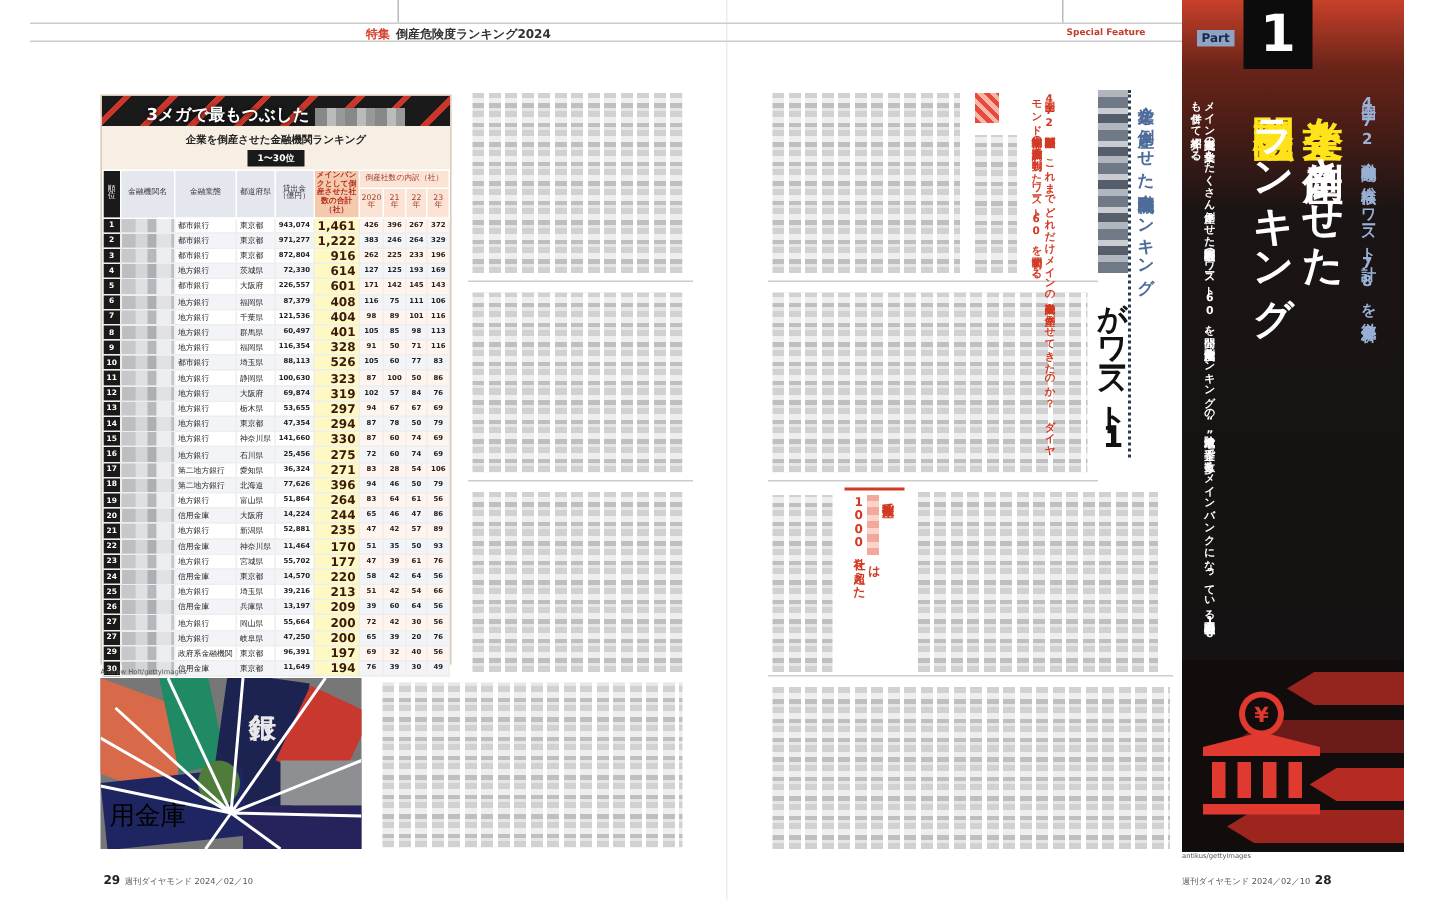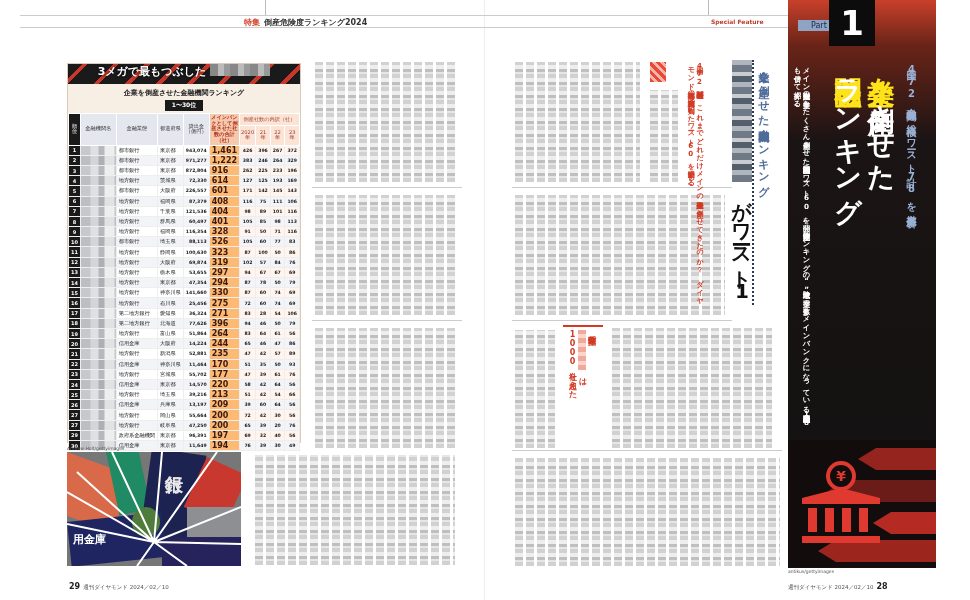--- a/index.html
+++ b/index.html
@@ -9,35 +9,35 @@
 .hdr-line{position:absolute;top:15px;height:1px;background:#ccc}
 .hdr-line2{position:absolute;top:27px;height:1px;background:#ccc}
 .hdr-left{position:absolute;left:170px;top:16px;font-size:8px;font-weight:bold;color:#333;white-space:nowrap}
 .hdr-left .tag{color:#d2402a;margin-right:4px}
 .hdr-right{position:absolute;left:712px;top:18px;font-size:6px;font-weight:bold;color:#c04030}
 .sepv{position:absolute;left:265px;top:0;width:1px;height:15px;background:#bbb}
 .sepv2{position:absolute;left:708px;top:0;width:1px;height:15px;background:#bbb}
 
 
 .tbox{position:absolute;left:67px;top:63px;width:234px;height:380px;background:#f7eee4;border:1px solid #d9cbb8}
-.tbanner{height:20px;background:repeating-linear-gradient(135deg,#1a1a1a 0 10px,#c8372a 10px 14px,#1a1a1a 14px 22px);display:flex;align-items:flex-start;justify-content:center;gap:4px}
+.tbanner{height:20px;background:repeating-linear-gradient(135deg,#1a1a1a 0 10px,#c8372a 10px 14px,#1a1a1a 14px 22px);display:flex;align-items:flex-end;justify-content:center;gap:4px}
 .tbanner .t{color:#fff;font-weight:bold;font-size:11px;text-shadow:0 0 3px #000}
 .tbanner .mask{width:60px;height:12px;background:repeating-linear-gradient(90deg,#888 0 8px,#bbb 8px 14px,#999 14px 20px)}
 .tsub{text-align:center;font-size:7px;font-weight:bold;color:#222;margin-top:4px}
 .tbadge{display:block;margin:2px auto 2px;width:38px;text-align:center;background:#1a1a1a;color:#fff;font-size:6px;font-weight:bold;padding:1px 0}
 table{border-collapse:collapse;width:100%;font-size:5.2px}
 th{background:#e5e7ef;color:#333;font-weight:normal;border:1px solid #fff;padding:1px;line-height:1.1}
 th.rk{background:#1a1a1a;color:#fff;width:10px}
 th.main{background:#f5c9ad;color:#b0301c;font-weight:bold}
 th.yr{background:#fbe3d5;color:#a04030}
 td{border:1px solid #eee;padding:0 2px;height:10.2px;background:#fff;color:#222;white-space:nowrap}
 td.rk{background:#1a1a1a;color:#fff;font-weight:bold;text-align:center;font-size:5px}
 td.nm{background:repeating-linear-gradient(90deg,#c7c8cc 0 10px,#dfe0e3 10px 18px,#b6b8bd 18px 24px,#eceef0 24px 34px);width:50px}
 td.loan{text-align:right;font-weight:bold;font-size:4.6px}
-td.tot{background:#fdba74;font-weight:bold;font-size:8px;text-align:left;color:#3a1a10}
+td.tot{background:#fef9c3;font-weight:bold;font-size:8px;text-align:right;color:#3a1a10}
 td.y{text-align:center;font-weight:bold;font-size:4.6px;background:#fff4ee}
 tr:nth-child(even) td.nm{filter:brightness(0.95)}
 tr:nth-child(even) td:not(.rk):not(.nm):not(.tot){background:#f3f4f8}
 
 
 .cap{position:absolute;font-size:4.5px;color:#555}
 .photo{position:absolute;left:67px;top:452px;width:174px;height:114px;overflow:hidden;background:#777}
 .photo .s{position:absolute;transform-origin:0 0}
 
 
@@ -55,21 +55,21 @@
 .worst{left:732px;top:188px;font-size:20px;color:#111}
 .lead{left:686px;top:62px;font-size:7px;color:#d23a24;line-height:1.25}
 .redsq{position:absolute;left:650px;top:62px;width:16px;height:20px;background:repeating-linear-gradient(45deg,#e84a3a 0 3px,#f7b5aa 3px 6px)}
 .sub2-bar{position:absolute;left:563px;top:325px;width:40px;height:2px;background:#d23a24}
 .sub2a{left:587px;top:330px;font-size:8px;color:#d23a24}
 .sub2mask{position:absolute;left:578px;top:330px;width:8px;height:40px;background:repeating-linear-gradient(0deg,#f2a89a 0 5px,#fbd5cc 5px 9px)}
 .sub2b{left:568px;top:330px;font-size:8px;color:#d23a24}
 
 
 .panel{position:absolute;left:788px;top:0;width:148px;height:568px;background:linear-gradient(180deg,#c8402a 0,#6a2418 45px,#1b1414 140px,#111 100%)}
-.part{position:absolute;left:798px;top:20px;background:#8fa3c4;color:#1a2a4a;font-weight:normal;font-size:8px;padding:1px 13px}
+.part{position:absolute;left:798px;top:20px;background:#8fa3c4;color:#1a2a4a;font-weight:bold;font-size:8px;padding:1px 3px}
 .partnum{position:absolute;left:829px;top:0;width:46px;height:46px;background:#0c0c0c;color:#fff;font-weight:bold;font-size:34px;text-align:center;line-height:46px}
 .pkicker{left:906px;top:62px;font-size:10px;color:#9ab0d4;letter-spacing:1px}
 .ptitle1{left:868px;top:60px;font-size:27px;color:#ffe31a;letter-spacing:-1px}
 .ptitle2{left:835px;top:60px;font-size:27px;color:#fff;letter-spacing:-1px}
 .pdesc{left:793px;top:62px;font-size:7.2px;color:#fff;line-height:1.25}
 .art{position:absolute;left:788px;top:440px;width:148px;height:127px;background:#120c0c;overflow:hidden}
 .arrow{position:absolute;height:22px;background:#b52a22;clip-path:polygon(18px 0,100% 0,100% 100%,18px 100%,0 50%)}
 .bank{position:absolute;left:12px;top:18px;width:82px;height:86px}
 .foot{position:absolute;top:582px;font-size:5.5px;color:#555;white-space:nowrap}
 .foot b{font-size:8px;color:#222;margin:0 3px}
@@ -487,21 +487,21 @@
     <div class="s" style="left:140px;top:5px;width:45px;height:55px;background:#c9382e;transform:rotate(25deg)"></div>
     <div class="s" style="left:120px;top:55px;width:60px;height:30px;background:#8d8f92"></div>
     <div class="s" style="left:0;top:70px;width:95px;height:45px;background:#1e2560;transform:rotate(-6deg)"></div>
     <div class="s" style="left:95px;top:85px;width:80px;height:35px;background:#26235c"></div>
     <div class="s" style="left:65px;top:55px;width:28px;height:30px;background:#4f7c3a;border-radius:50%"></div>
     <svg width="174" height="114" style="position:absolute;left:0;top:0">
       <g stroke="#fff" stroke-width="2" fill="none">
         <path d="M87 90 L10 20 M87 90 L45 0 M87 90 L95 0 M87 90 L150 0 M87 90 L174 55 M87 90 L174 92 M87 90 L120 114 M87 90 L70 114 M87 90 L0 72 M87 90 L0 40"></path>
       </g>
     </svg>
-    <span style="position:absolute;left:6px;top:80px;color:#ffffff;font-weight:bold;font-size:11px">用金庫</span>
+    <span style="position:absolute;left:6px;top:80px;color:#000000;font-weight:normal;font-size:17px">用金庫</span>
     <span style="position:absolute;left:95px;top:10px;color:#e8e8e8;font-weight:bold;font-size:18px;writing-mode:vertical-rl">銀行</span>
   </div>
 
   <div class="col" style="left:315px;top:62px;width:140px;height:120px"></div>
   <div class="rule" style="left:312px;top:187px;width:150px"></div>
   <div class="col" style="left:315px;top:195px;width:140px;height:120px"></div>
   <div class="rule" style="left:312px;top:320px;width:150px"></div>
   <div class="col" style="left:315px;top:328px;width:140px;height:120px"></div>
   <div class="col" style="left:255px;top:455px;width:200px;height:110px"></div>
 

